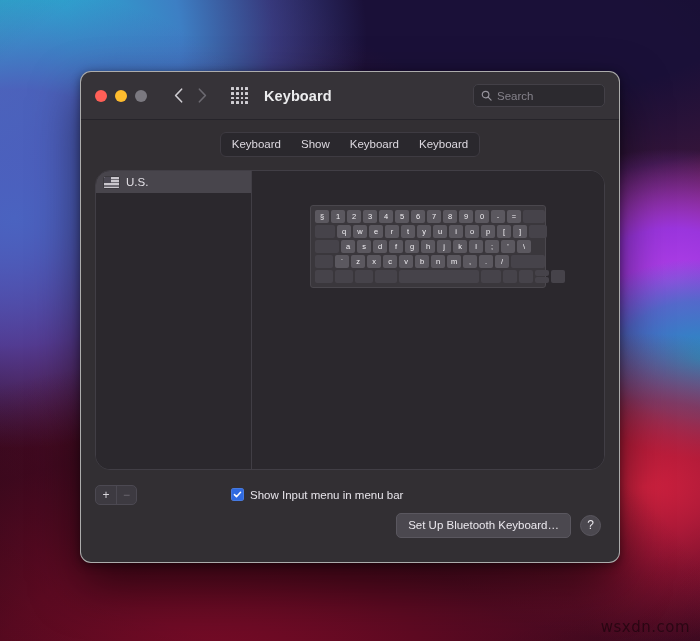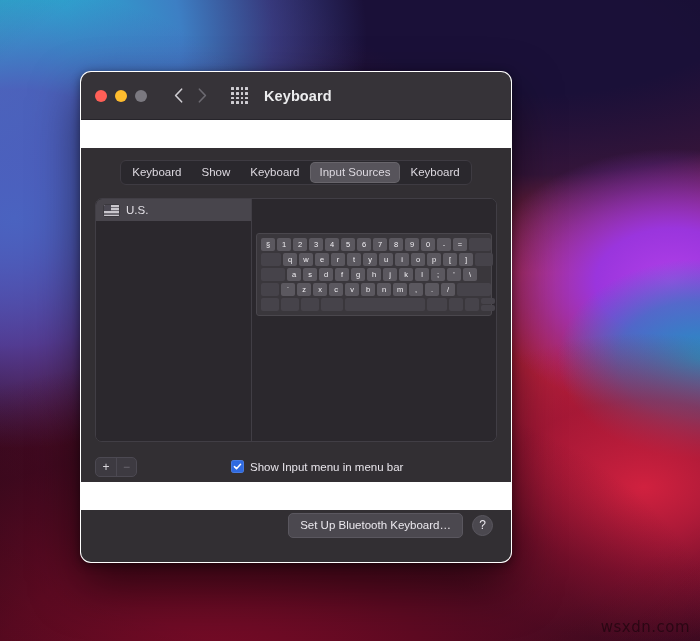--- a/index.html
+++ b/index.html
@@ -64,30 +64,29 @@
     color: rgba(0,0,0,0.45);
     font-family: "DejaVu Sans", sans-serif;
     user-select: none;
   }
 
   
   #window {
     position: absolute;
     left: 80px;
     top: 71px;
-    width: 432px;
+    width: 540px;
     height: 492px;
-    background: #ffffff;
+    background: #a3a3a3;
     border-radius: 11px;
     box-shadow: 0 22px 48px rgba(0,0,0,0.55), 0 2px 10px rgba(0,0,0,0.45);
     border: 1px solid rgba(255,255,255,0.10);
     overflow: hidden;
     display: flex;
     flex-direction: column;
-    gap: 28px;
   }
 
   
   .titlebar {
     height: 48px;
     background: #363338;
     border-bottom: 1px solid #26242a;
     display: flex;
     align-items: center;
     padding: 0 14px;
@@ -182,21 +181,21 @@
     background: #57545b;
     box-shadow: inset 0 0 0 1px rgba(255,255,255,0.10);
   }
 
   
   .panel {
     flex: 1 1 auto;
     display: flex;
     background: #2b282d;
     border: 1px solid #413e45;
-    border-radius: 7px;
+    border-radius: 15px;
     overflow: hidden;
     min-height: 0;
   }
   .sourcelist {
     width: 156px;
     flex: 0 0 156px;
     border-right: 1px solid #413e45;
     background: #2b282d;
     padding-top: 0;
   }
@@ -404,30 +403,36 @@
           <i></i>
           <i></i>
         <i></i>
           <i></i>
           <i></i>
           <i></i>
       </div>
 
       <div class="wtitle">Keyboard</div>
 
+      <div class="search">
+        <svg width="11" height="11" viewBox="0 0 12 12">
+          <circle cx="5" cy="5" r="3.6" fill="none" stroke="#96939c" stroke-width="1.3"></circle>
+          <path d="M7.8 7.8 11 11" stroke="#96939c" stroke-width="1.3" stroke-linecap="round"></path>
+        </svg>
+        <input type="text" placeholder="Search" style="">
+      </div>
     </div>
 
     <div class="wbody">
 
       <div class="tabbar">
         <div class="tabs">
           <div class="tab">Keyboard</div>
           <div class="tab">Show</div>
           <div class="tab">Keyboard</div>
-          <div class="tab active">Input Sources</div>
           <div class="tab">Keyboard</div>
         </div>
       </div>
 
       <div class="panel">
 
         <div class="sourcelist">
           <div class="srcrow selected">
             <span class="flag">
               <span class="stripes"></span>

